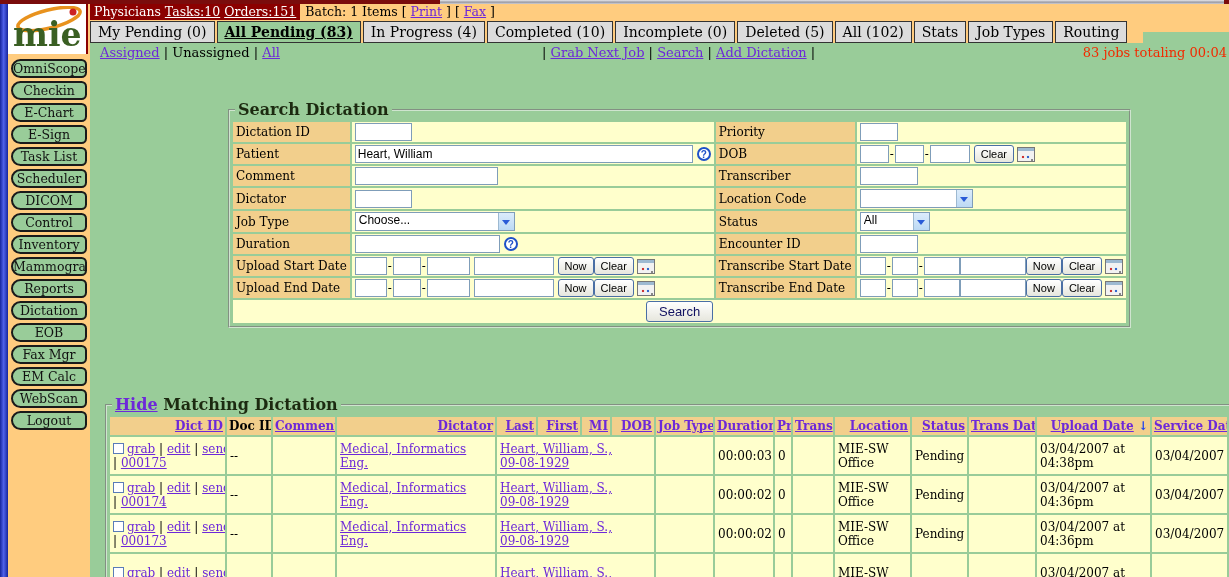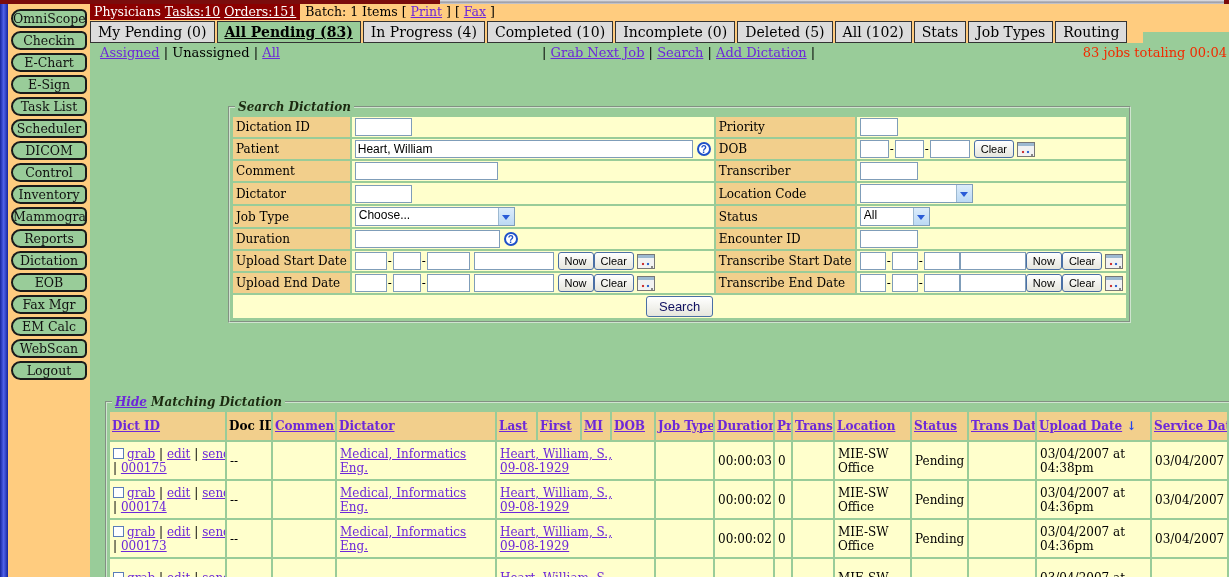--- a/index.html
+++ b/index.html
@@ -35,21 +35,21 @@
     font-size:14px; white-space:nowrap; cursor:pointer; }
   .tab.active { background:#99CC99; font-weight:bold; text-decoration:underline; }
   
   .content { position:absolute; left:90px; top:32px; width:1139px; height:545px; background:#99CC99; }
   .subnav { position:relative; height:17px; margin-top:13px; font-size:13px; }
   .subnav .left-links { position:absolute; left:10px; top:0; }
   .subnav .mid-links  { position:absolute; left:452px; top:0; }
   .subnav .jobs-sum   { position:absolute; right:2px; top:0; color:#f22a00; }
   .msg { color:#e00000; margin:3px 0 0 10px; font-size:13px; }
   fieldset { border:2px groove #cfe4cf; padding:1px; margin:0; background:transparent; }
-  legend { font-weight:bold; font-size:12px; color:#1c2a10; padding:0 3px; margin-left:4px;font-style:italic; }
+  legend { font-weight:bold; font-size:16px; color:#1c2a10; padding:0 3px; margin-left:4px; }
   .fs-search { position:absolute; left:138px; top:68px; width:880px; }
   .fs-results { position:absolute; left:15px; top:363px; width:1124px; }
   
   table.form { width:100%; border-spacing:2px; }
   table.form td { height:15px; padding:1px 3px; font-size:12px; white-space:nowrap; }
   td.lbl { background:#F2CF8C; }
   td.fld { background:#FFFFCC; }
   td.btnrow { background:#FFFFCC; text-align:center; height:26px; }
   .txt { border:1px solid #7f9db9; height:18px; font:12px "Liberation Sans",sans-serif;
     padding:0 2px; background:#fff; vertical-align:middle; }
@@ -67,37 +67,44 @@
     color:#1f51c8; font:bold 10px/12px "Liberation Sans",sans-serif; text-align:center;
     vertical-align:middle; margin-left:4px; background:#fff; cursor:pointer; }
   .cal { display:inline-block; width:18px; height:15px; border:1px solid #777; background-color:#f2f2f2;
     box-shadow:inset 0 3px 0 #9db9d1; vertical-align:middle; margin-left:3px; cursor:pointer;
     background-image:radial-gradient(circle at 5px 9px,#c33 1.2px,transparent 1.6px),
                      radial-gradient(circle at 10px 9px,#36c 1.2px,transparent 1.6px),
                      radial-gradient(circle at 14px 12px,#888 1px,transparent 1.4px); }
   .dsep { margin:0 1px; }
   
   table.results { table-layout:fixed; border-spacing:2px; width:1121px; font-size:12px; }
-  table.results th { background:#F2CF8C; text-align:left; font-weight:bold; padding:2px 2px;
-    white-space:nowrap; overflow:hidden; height:28px; }
+  table.results th { background:#F2CF8C; text-align:right; font-weight:bold; padding:2px 2px;
+    white-space:nowrap; overflow:hidden; height:18px; }
   table.results td { background:#FFFFCC; padding:1px 3px; vertical-align:middle; overflow:hidden; height:37px; }
   .sort-icon { color:#2244ee; font-weight:bold; }
   .cb { display:inline-block; width:11px; height:11px; border:1px solid #5a7cb8; background:#fff;
     vertical-align:-1px; margin-right:3px; cursor:pointer; }
   .nowrap { white-space:nowrap; }
 </style>
 </head>
 <body>
 
 <div class="top-strip">
     <div class="gray"></div>
   </div>
 <div class="left-strip"></div>
 
 <div class="sidebar">
+  <div class="logo-box">
+    <svg width="76" height="46" viewBox="0 0 76 46">
+      <ellipse cx="40" cy="13" rx="32" ry="9" fill="none" stroke="#E8921E" stroke-width="3.5" transform="rotate(-14 40 13)"></ellipse>
+      <circle cx="64" cy="6" r="3.5" fill="#c22"></circle>
+      <text x="4" y="40" font-family="DejaVu Serif, serif" font-weight="bold" font-size="33" fill="#3a5f23">mie</text>
+    </svg>
+  </div>
   <div class="side-btns">
     <span class="side-btn">OmniScope</span>
     <span class="side-btn">Checkin</span>
     <span class="side-btn">E-Chart</span>
     <span class="side-btn">E-Sign</span>
     <span class="side-btn">Task List</span>
     <span class="side-btn">Scheduler</span>
     <span class="side-btn">DICOM</span>
     <span class="side-btn">Control</span>
     <span class="side-btn">Inventory</span>

